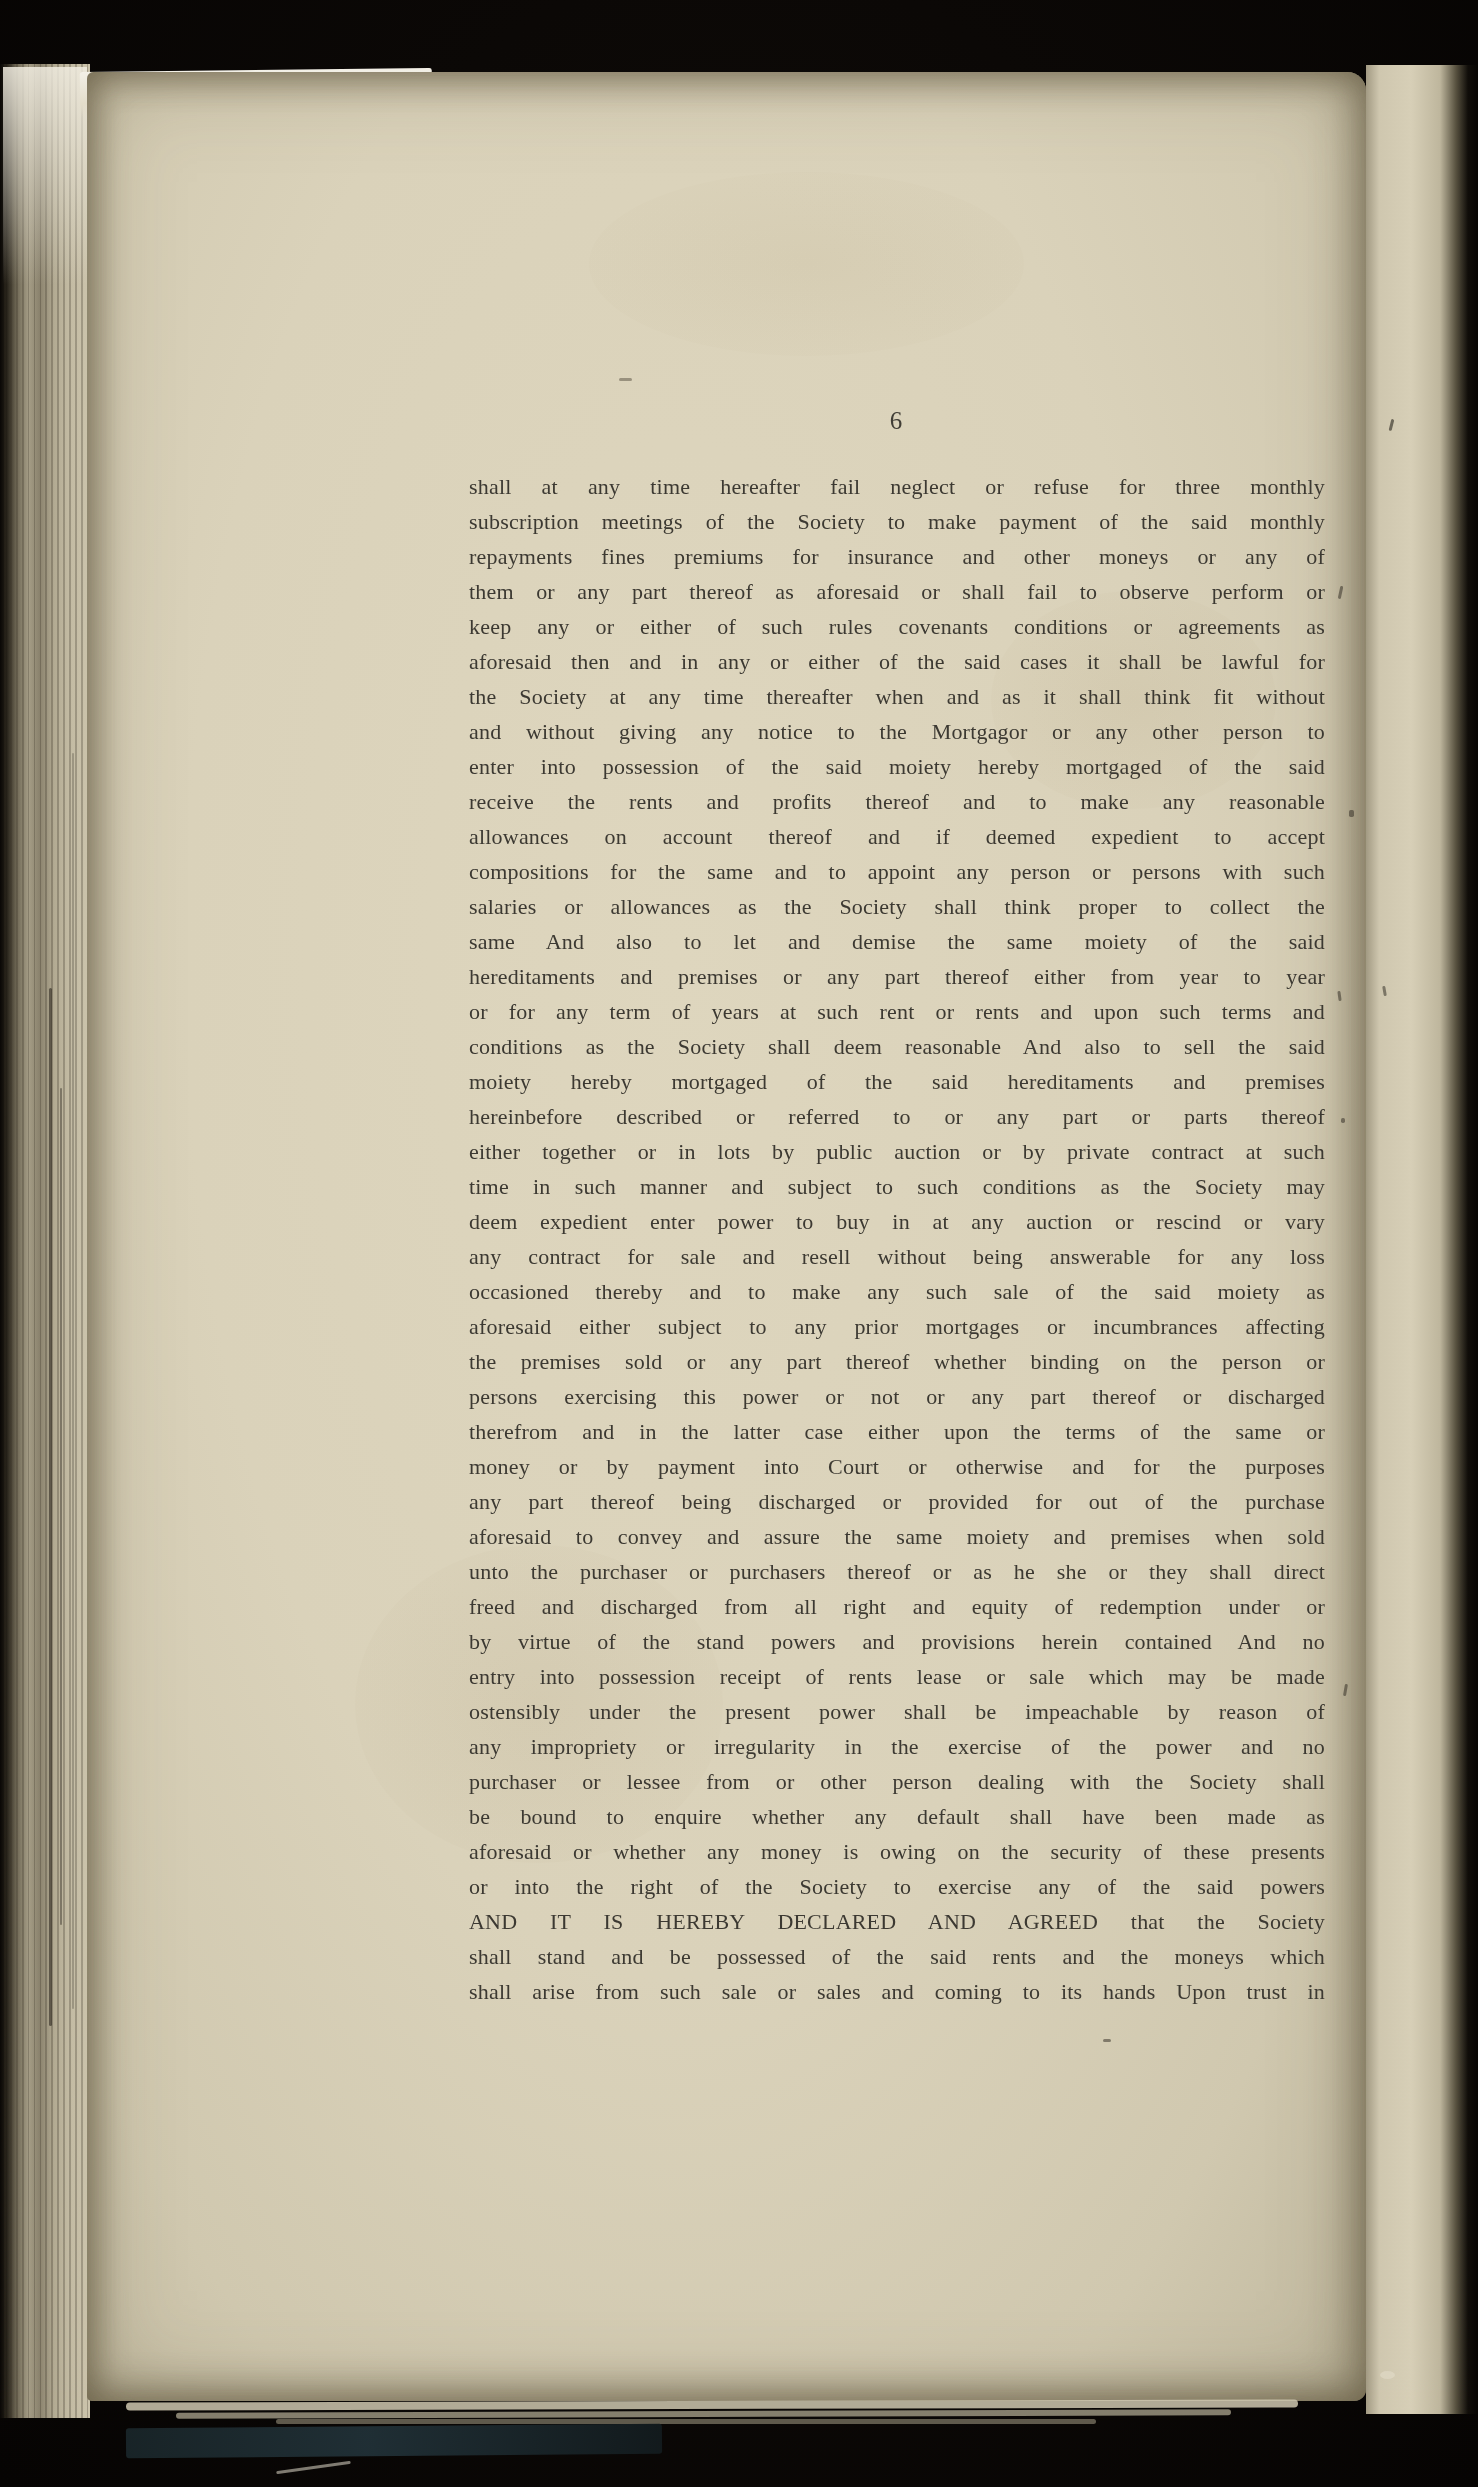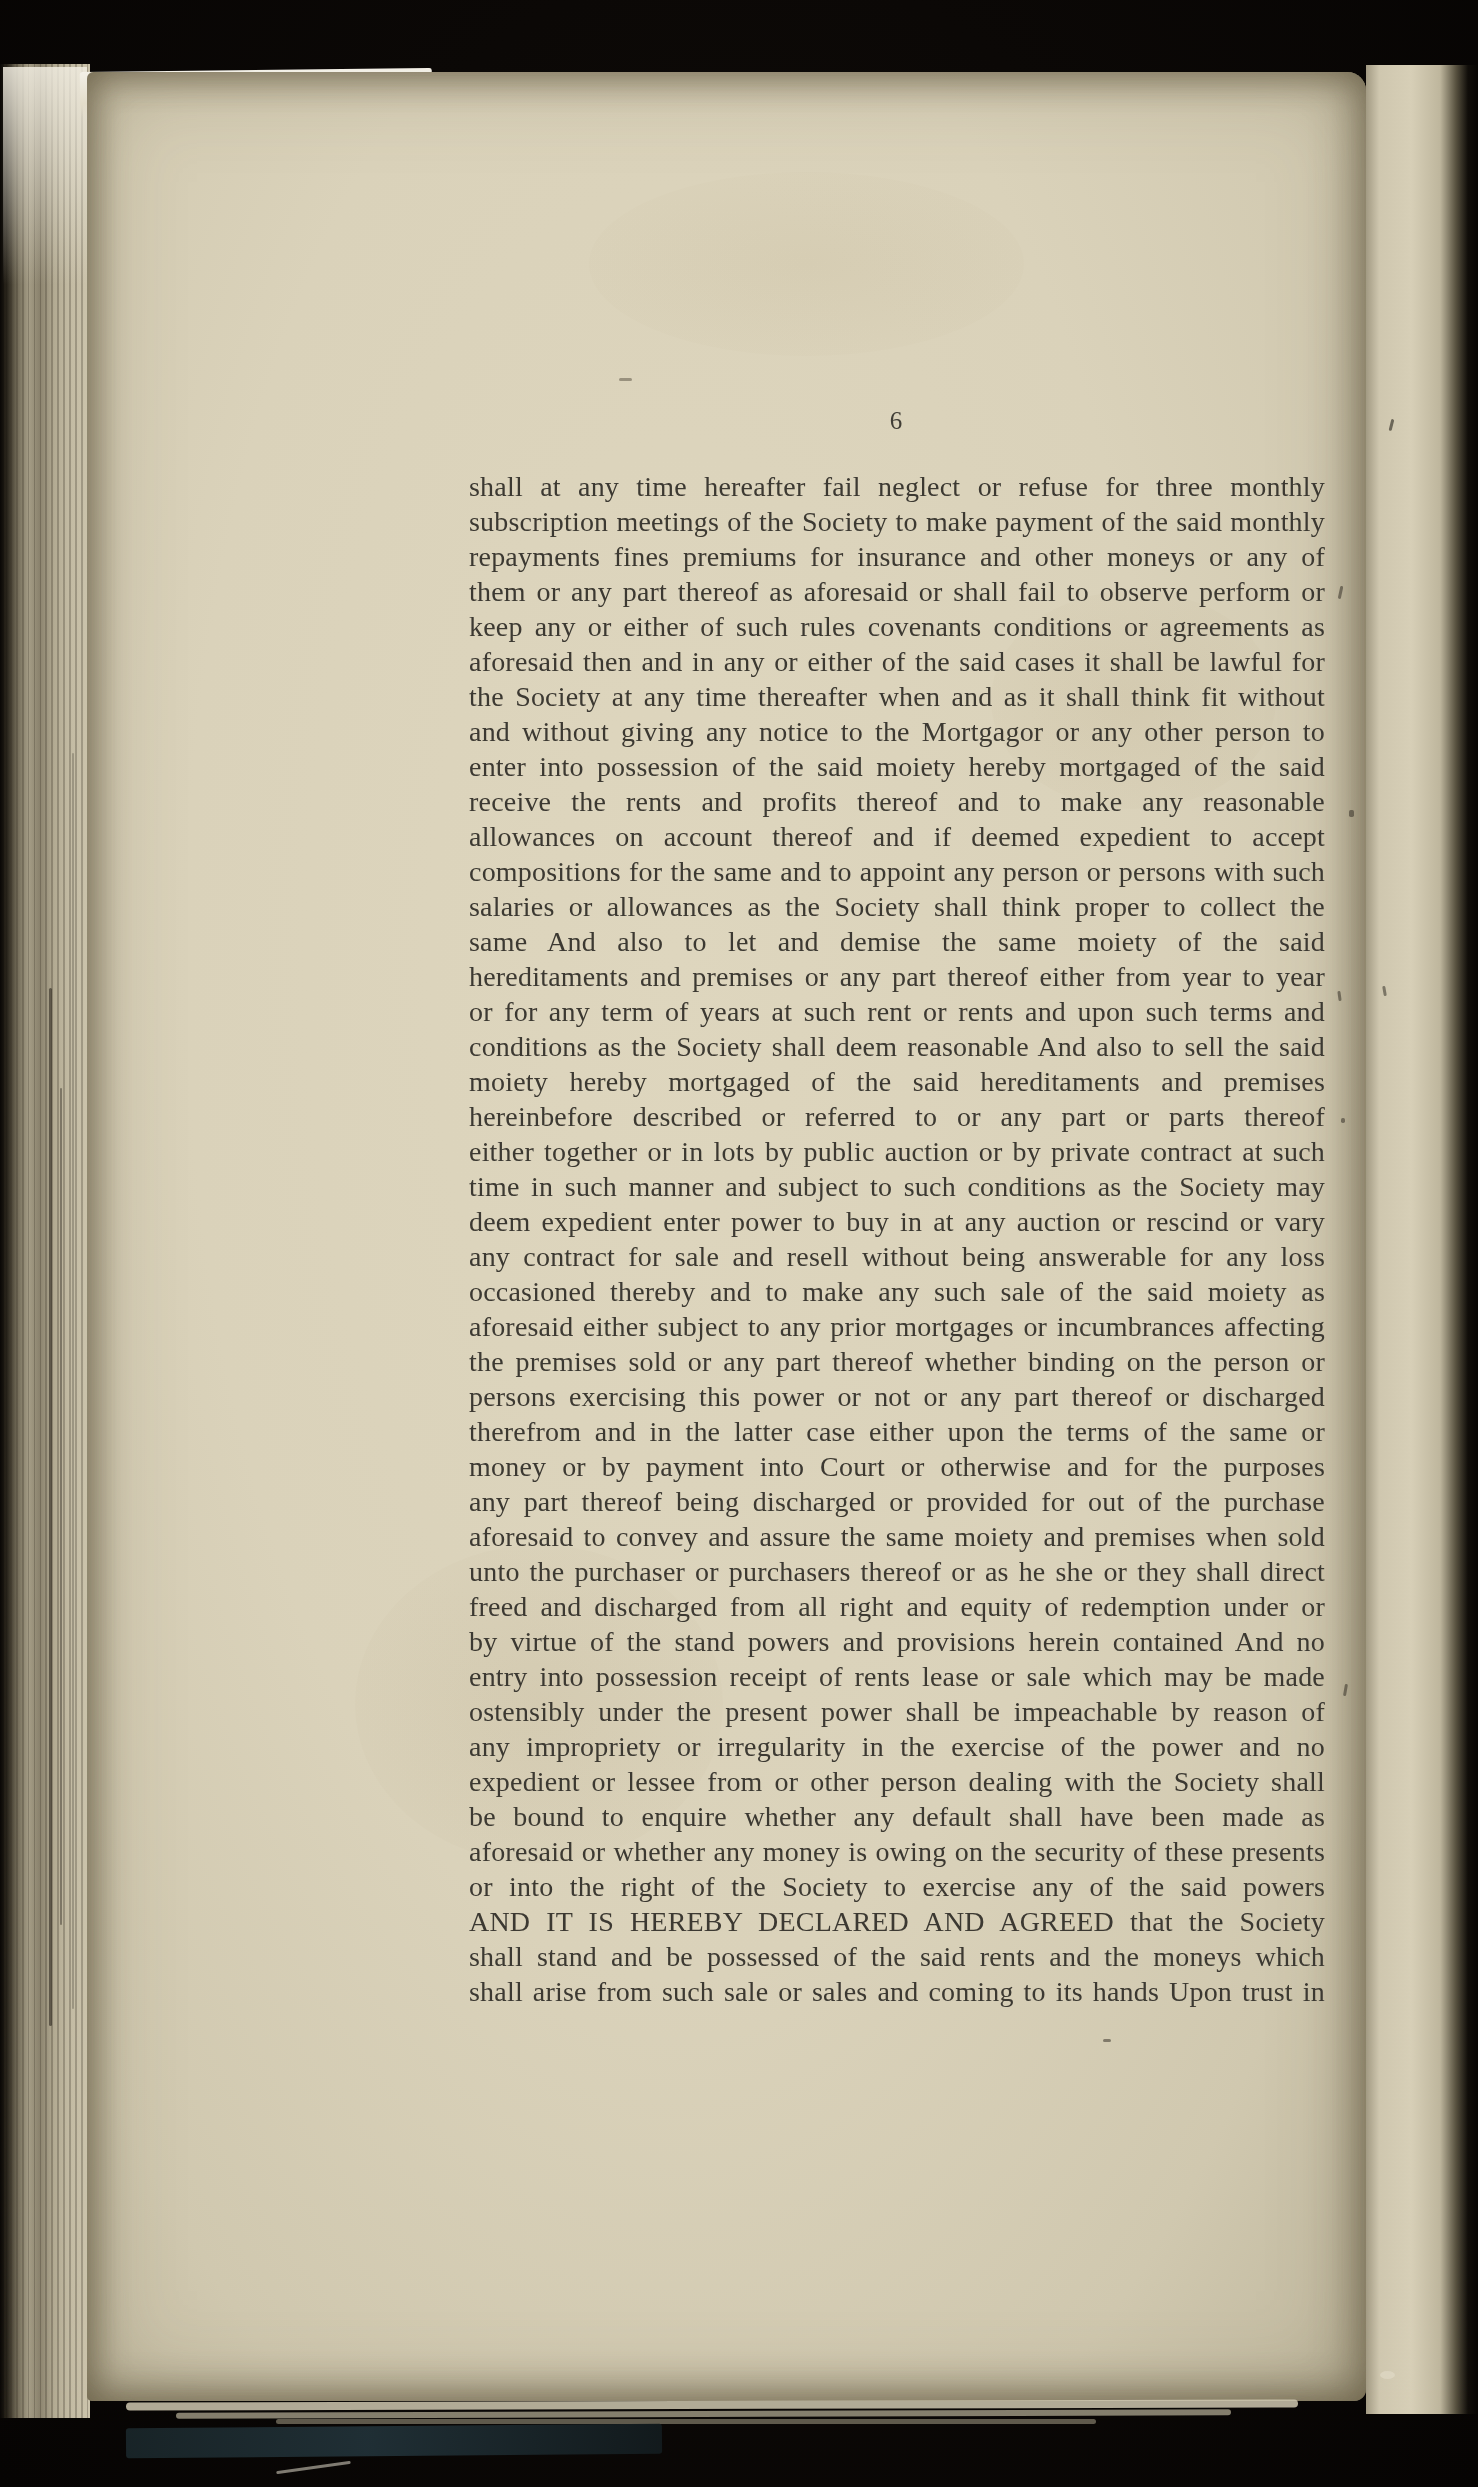--- a/index.html
+++ b/index.html
@@ -70,21 +70,21 @@
 
   
   .page-number {
     position: absolute; left: 469px; top: 407px; width: 854px;
     text-align: center; font-size: 25px; color: #413e36;
   }
   .text-block {
     position: absolute; left: 469px; top: 469px; width: 856px;
   }
   .line {
-    font-size: 28px;
+    font-size: 22px;
     line-height: 35px;
     color: #3c3932;
     text-align: justify;
     text-align-last: justify;
     white-space: normal;
     letter-spacing: 0.2px;
   }
 
   
   .mark { position: absolute; background: rgba(55,50,40,0.55); border-radius: 1.7px; }
@@ -174,21 +174,21 @@
     <div class="line">therefrom and in the latter case either upon the terms of the same or</div>
     <div class="line">money or by payment into Court or otherwise and for the purposes</div>
     <div class="line">any part thereof being discharged or provided for out of the purchase</div>
     <div class="line">aforesaid to convey and assure the same moiety and premises when sold</div>
     <div class="line">unto the purchaser or purchasers thereof or as he she or they shall direct</div>
     <div class="line">freed and discharged from all right and equity of redemption under or</div>
     <div class="line">by virtue of the stand powers and provisions herein contained And no</div>
     <div class="line">entry into possession receipt of rents lease or sale which may be made</div>
     <div class="line">ostensibly under the present power shall be impeachable by reason of</div>
     <div class="line">any impropriety or irregularity in the exercise of the power and no</div>
-    <div class="line">expedient or lessee from or other person dealing with the Society shall</div>
+    <div class="line">purchaser or lessee from or other person dealing with the Society shall</div>
     <div class="line">be bound to enquire whether any default shall have been made as</div>
     <div class="line">aforesaid or whether any money is owing on the security of these presents</div>
     <div class="line">or into the right of the Society to exercise any of the said powers</div>
     <div class="line">AND IT IS HEREBY DECLARED AND AGREED that the Society</div>
     <div class="line">shall stand and be possessed of the said rents and the moneys which</div>
     <div class="line">shall arise from such sale or sales and coming to its hands Upon trust in</div>
   </div>
 
 <div class="mark mark-dashes"></div>
 <div class="mark mark-r1"></div>

